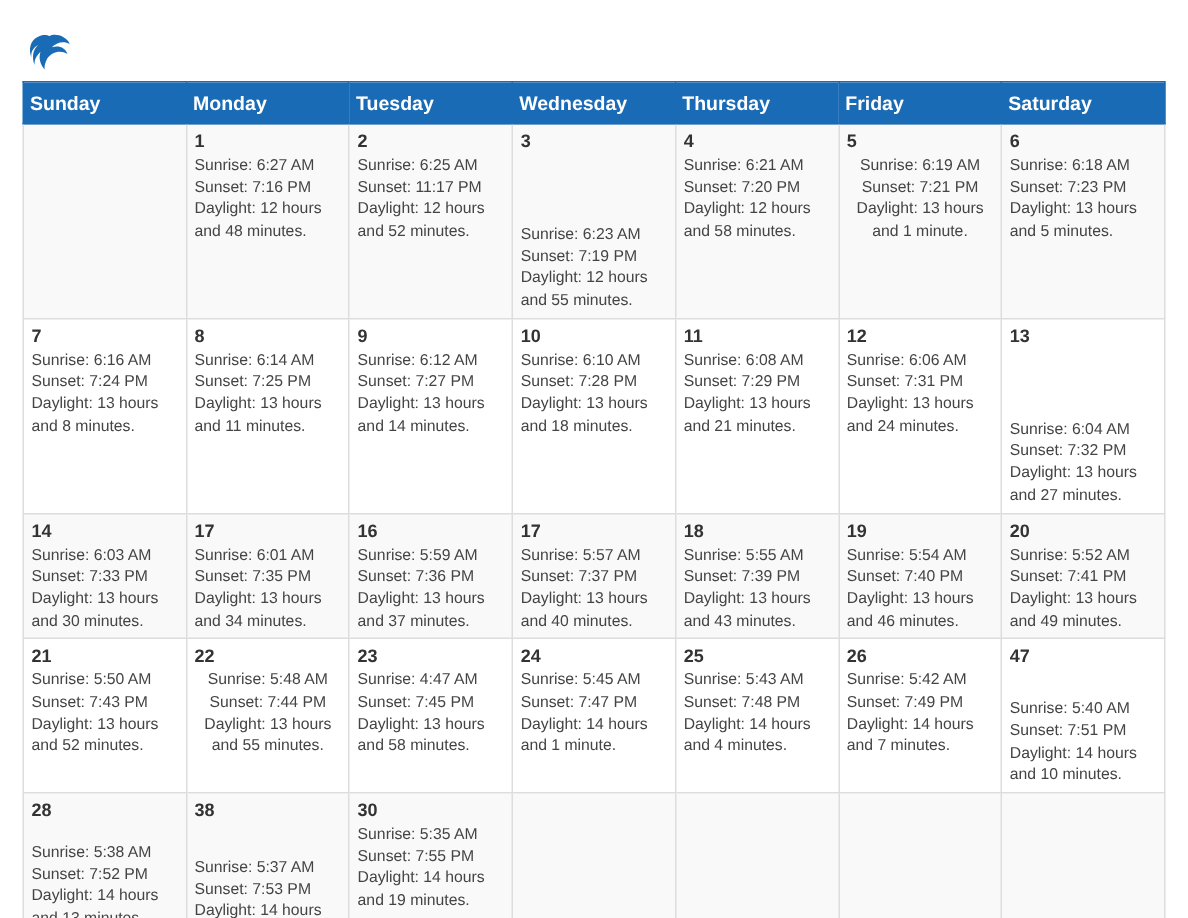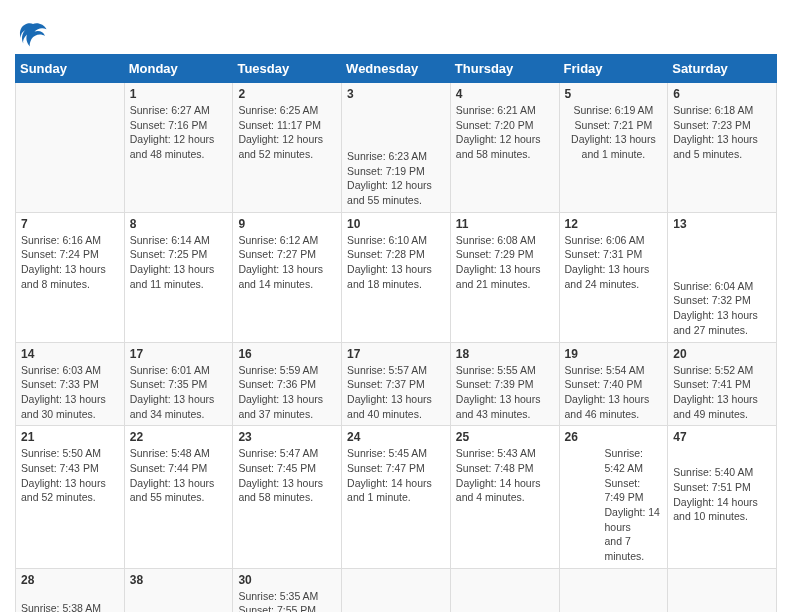--- a/index.html
+++ b/index.html
@@ -275,49 +275,49 @@
       <tr>
         <td>
           <span class="day-number">21</span>
           <div class="cell-content" style="white-space: pre-line;">Sunrise: 5:50 AM
 Sunset: 7:43 PM
 Daylight: 13 hours
 and 52 minutes.</div>
         </td>
         <td>
           <span class="day-number">22</span>
-          <div class="cell-content" style="white-space: pre-line;">Sunrise: 5:48 AM
+          <div class="cell-content" style="white-space: pre-line; text-align: center;">Sunrise: 5:48 AM
 Sunset: 7:44 PM
 Daylight: 13 hours
 and 55 minutes.</div>
         </td>
         <td>
           <span class="day-number">23</span>
-          <div class="cell-content" style="white-space: pre-line;">Sunrise: 5:47 AM
+          <div class="cell-content" style="white-space: pre-line;">Sunrise: 4:47 AM
 Sunset: 7:45 PM
 Daylight: 13 hours
 and 58 minutes.</div>
         </td>
         <td>
           <span class="day-number">24</span>
           <div class="cell-content" style="white-space: pre-line;">Sunrise: 5:45 AM
 Sunset: 7:47 PM
 Daylight: 14 hours
 and 1 minute.</div>
         </td>
         <td>
           <span class="day-number">25</span>
           <div class="cell-content" style="white-space: pre-line;">Sunrise: 5:43 AM
 Sunset: 7:48 PM
 Daylight: 14 hours
 and 4 minutes.</div>
         </td>
         <td>
           <span class="day-number">26</span>
-          <div class="cell-content" style="white-space: pre-line; margin-left: 40px;">Sunrise: 5:42 AM
+          <div class="cell-content" style="white-space: pre-line;">Sunrise: 5:42 AM
 Sunset: 7:49 PM
 Daylight: 14 hours
 and 7 minutes.</div>
         </td>
         <td>
           <span class="day-number">47</span>
           <div class="cell-content" style="white-space: pre-line; margin-top: 21px;">Sunrise: 5:40 AM
 Sunset: 7:51 PM
 Daylight: 14 hours
 and 10 minutes.</div>

